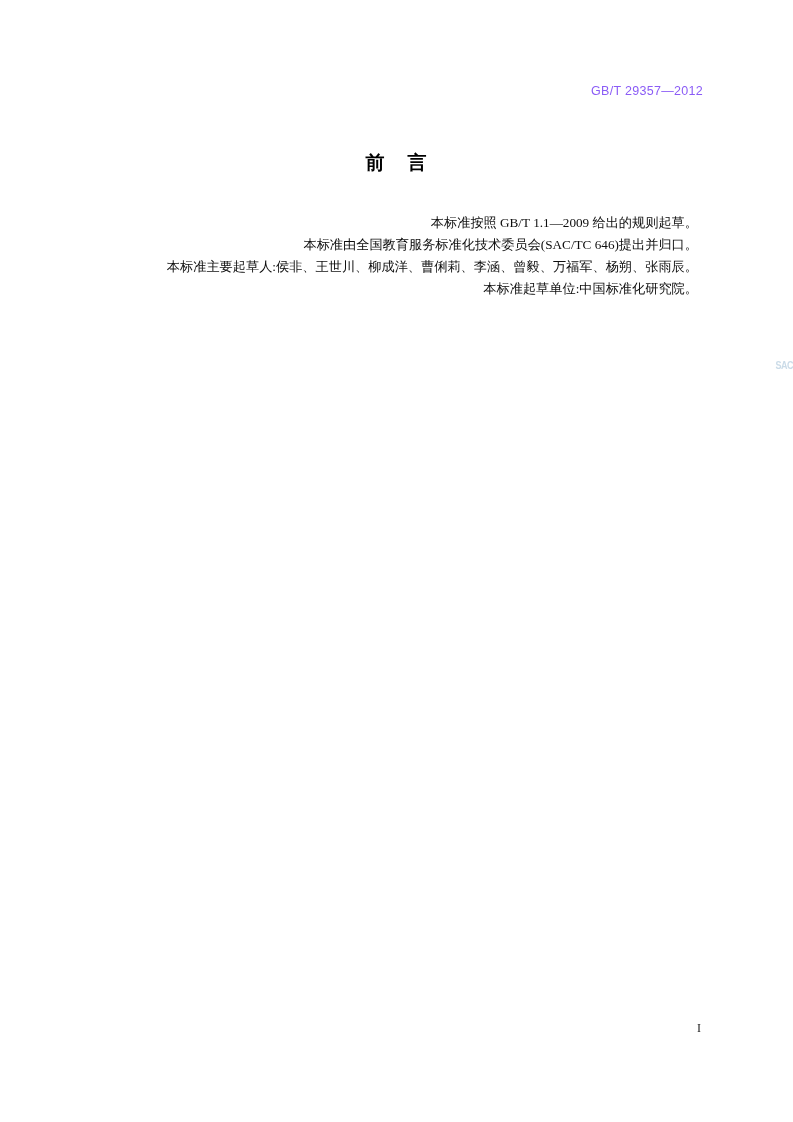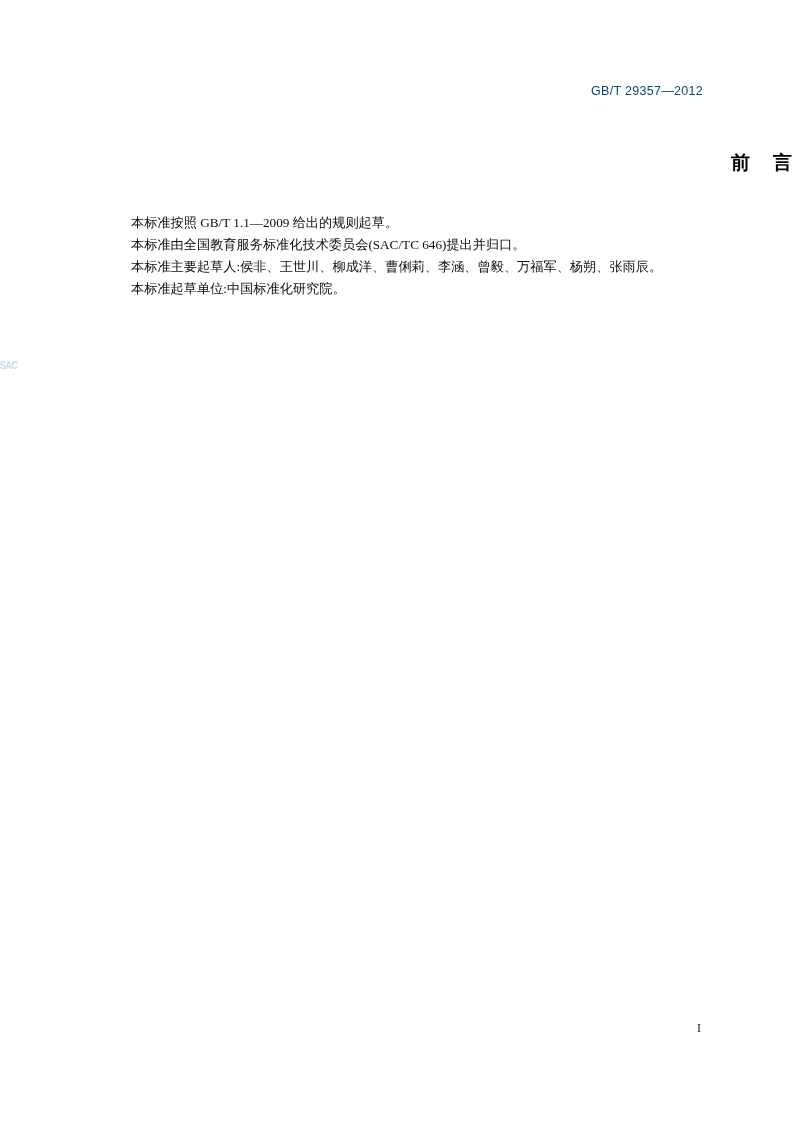--- a/index.html
+++ b/index.html
@@ -21,65 +21,66 @@
   }
 
   
   .std-header {
     position: absolute;
     top: 84px;
     right: 90px;
     font-family: "Liberation Sans", sans-serif;
     font-size: 12.5px;
     letter-spacing: 0.3px;
-    color: #0c4a6e;
+    color: #8b5cf6;
     white-space: nowrap;
   }
 
   
   .doc-title {
     position: absolute;
     top: 150px;
     left: 0;
     width: 793px;
-    text-align: right;
+    text-align: center;
     font-family: "Liberation Sans", sans-serif;
     font-size: 19px;
     font-weight: bold;
     letter-spacing: 1px;
     color: #000000;
   }
   .doc-title .gap {
     display: inline-block;
     width: 22px;
   }
 
   
   .body-block {
     position: absolute;
     top: 212px;
-    left: 131px;
+    left: 118px;
     width: 580px;
+    text-align: right;
   }
   .para {
     font-family: "Liberation Serif", serif;
     font-size: 13.2px;
     line-height: 21.5px;
     color: #0d0d0d;
     white-space: nowrap;
     margin: 0 0 0.5px 0;
   }
 
   
   .stamp {
     position: absolute;
     top: 355px;
     left: 0;
     width: 793px;
-    text-align: left;
+    text-align: right;
     pointer-events: none;
   }
   .stamp-inner {
     display: inline-block;
     font-family: "Liberation Sans", sans-serif;
     font-size: 9px;
     font-weight: bold;
     color: #b9cfe0;
     opacity: 0.75;
     line-height: 9px;

